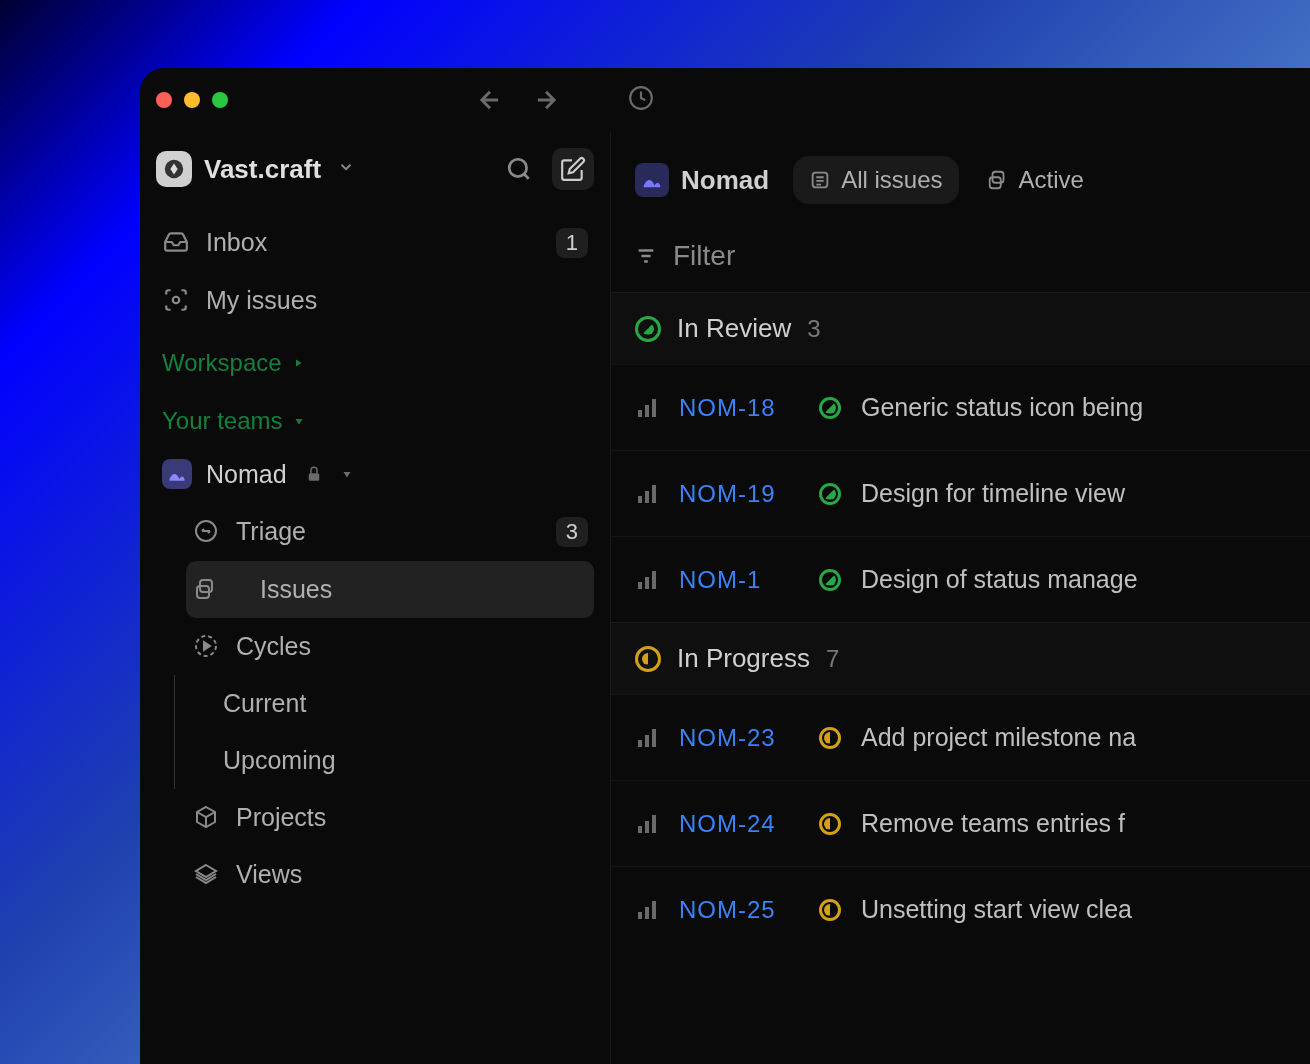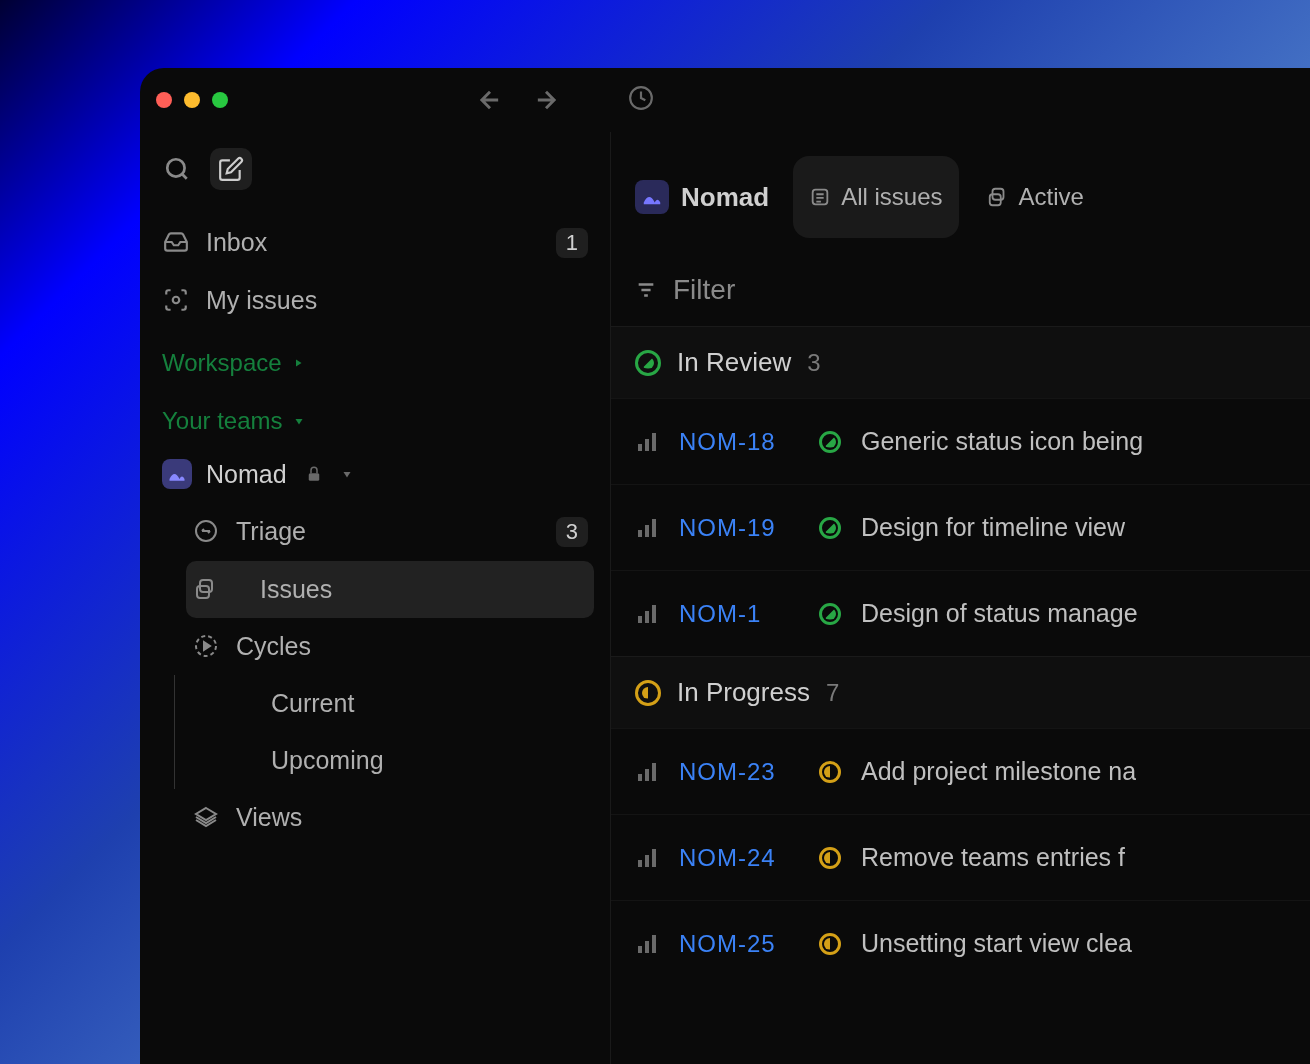--- a/index.html
+++ b/index.html
@@ -206,21 +206,21 @@
     .lock-icon {
       color: #6a6a6a;
       margin-left: 4px;
     }
     
     .sub-items {
       padding-left: 30px;
     }
     
     .cycle-sub {
-      padding-left: 76px;
+      padding-left: 28px;
       border-left: 1px solid #333;
       margin-left: 18px;
     }
     
     .cycle-sub .sidebar-item {
       padding-left: 20px;
     }
     
     .main-content {
       flex: 1;
@@ -251,21 +251,21 @@
       color: #d0d0d0;
       font-size: 26px;
       font-weight: 600;
       margin-right: 12px;
     }
     
     .tab {
       display: flex;
       align-items: center;
       gap: 10px;
-      padding: 27px 16px;
+      padding: 10px 16px;
       border-radius: 16px;
       color: #b0b0b0;
       font-size: 24px;
     }
     
     .tab.active {
       background: #1a1a1a;
     }
     
     .filter-row {
@@ -381,20 +381,34 @@
           </svg>
       </div>
     </div>
   </div>
 
   <div class="app-body">
 
     <div class="sidebar">
 
       <div class="workspace-header">
+        <div class="workspace-left">
+          <div class="workspace-icon">
+            <svg width="22" height="22" viewBox="0 0 24 24" fill="#333">
+                <circle cx="12" cy="12" r="10" fill="#333"></circle>
+                <path d="M12 6l4 6-4 6-4-6z" fill="#ddd"></path>
+              </svg>
+          </div>
+          <span class="workspace-name">Vast.craft</span>
+          <span class="chevron">
+            <svg width="18" height="18" viewBox="0 0 24 24" fill="none" stroke="currentColor" stroke-width="2.5">
+                <path d="M6 9l6 6 6-6"></path>
+              </svg>
+          </span>
+        </div>
         <div class="workspace-right">
           <div class="icon-btn">
             <svg width="26" height="26" viewBox="0 0 24 24" fill="none" stroke="currentColor" stroke-width="2.5">
                 <circle cx="11" cy="11" r="8"></circle>
                 <path d="M21 21l-4.35-4.35"></path>
               </svg>
           </div>
           <div class="icon-btn compose-btn">
             <svg width="26" height="26" viewBox="0 0 24 24" fill="none" stroke="#ccc" stroke-width="2">
                 <path d="M11 4H4a2 2 0 00-2 2v14a2 2 0 002 2h14a2 2 0 002-2v-7"></path>
@@ -493,20 +507,29 @@
       <div class="cycle-sub">
         <div class="sidebar-item">
           <span class="label">Current</span>
         </div>
         <div class="sidebar-item">
           <span class="label">Upcoming</span>
         </div>
       </div>
 
       <div class="sub-items">
+        <div class="sidebar-item">
+          <span class="icon">
+            <svg width="24" height="24" viewBox="0 0 24 24" fill="none" stroke="currentColor" stroke-width="2">
+                <path d="M12 2l9 5v10l-9 5-9-5V7z"></path>
+                <path d="M12 22V12M3 7l9 5 9-5"></path>
+              </svg>
+          </span>
+          <span class="label">Projects</span>
+        </div>
 
         <div class="sidebar-item">
           <span class="icon">
             <svg width="24" height="24" viewBox="0 0 24 24" fill="none" stroke="currentColor" stroke-width="2">
                 <path d="M12 3l10 6-10 6L2 9z"></path>
                 <path d="M2 15l10 6 10-6M2 12l10 6 10-6"></path>
               </svg>
           </span>
           <span class="label">Views</span>
         </div>

